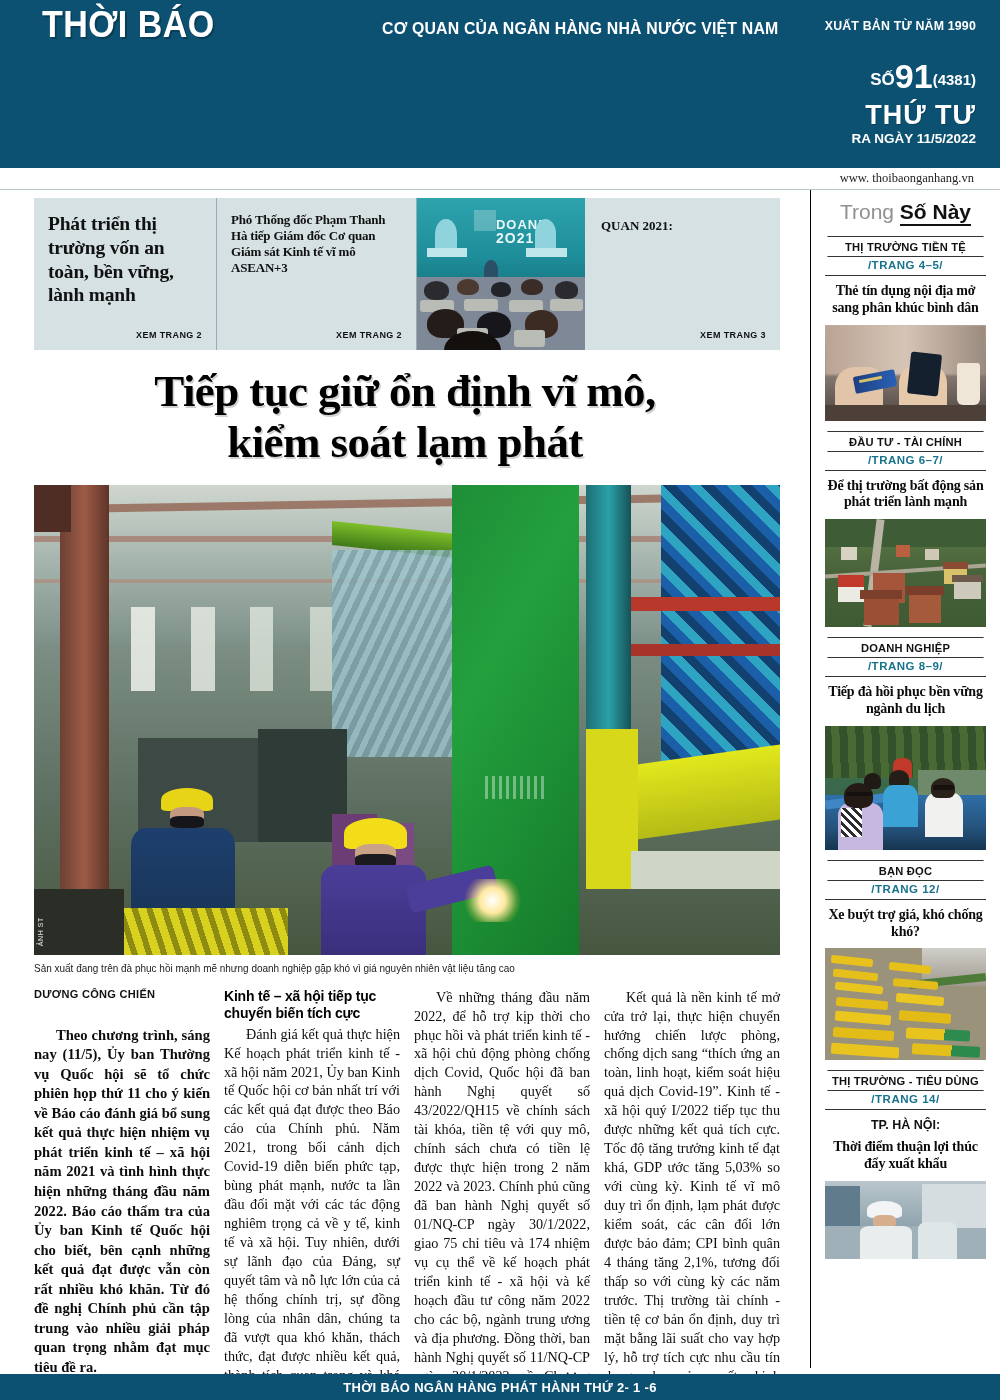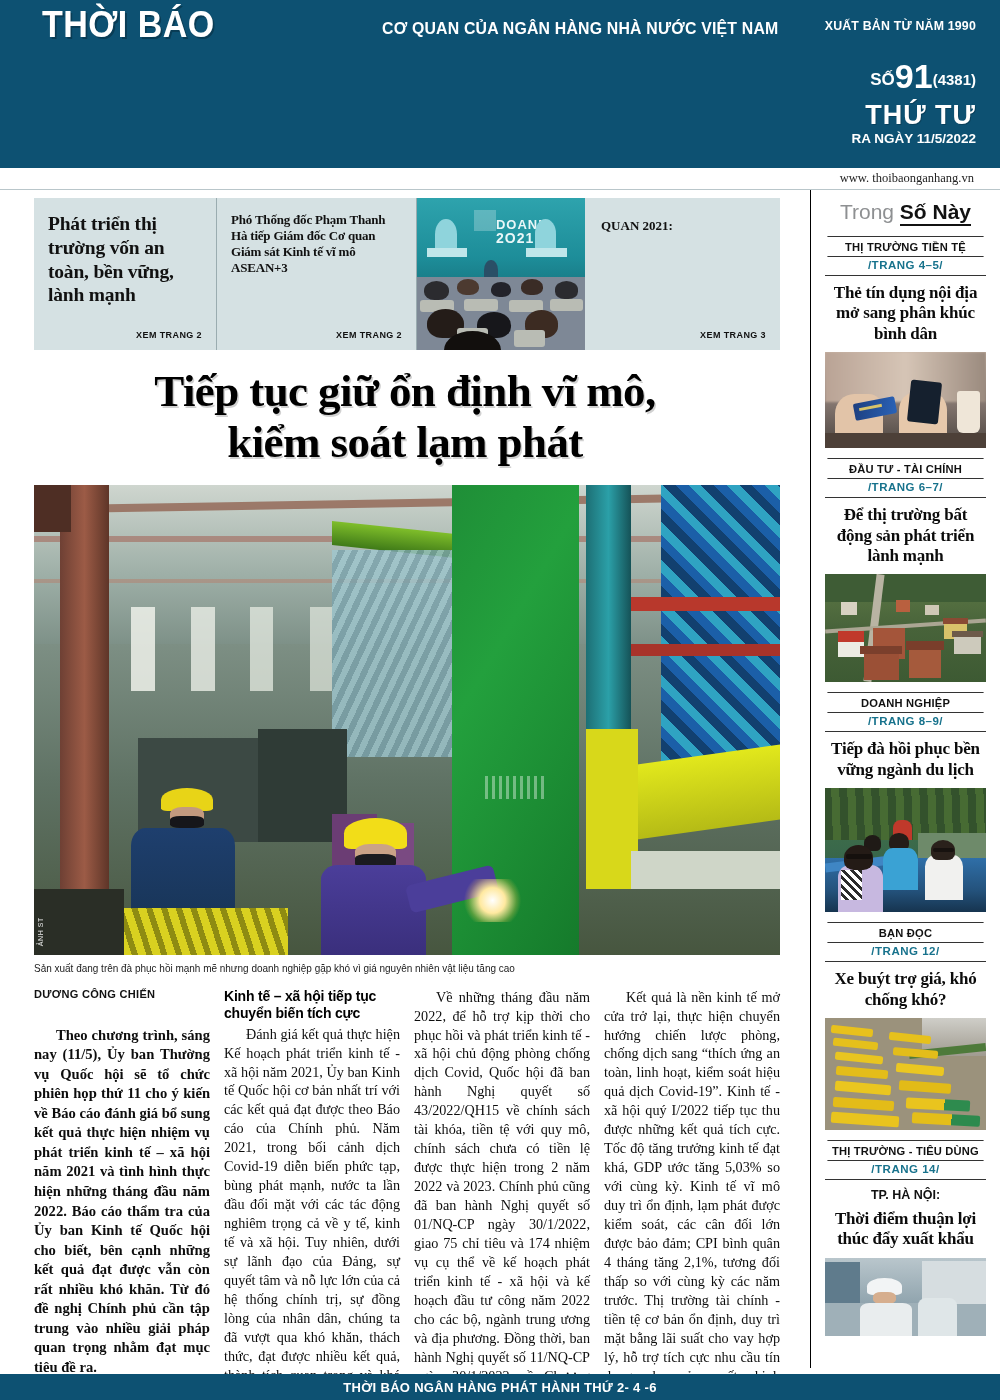--- a/index.html
+++ b/index.html
@@ -273,21 +273,21 @@
     font-family: "Liberation Sans", sans-serif;
     font-weight: 700;
     font-size: 12.5px;
     color: #111;
     margin-top: 8px;
   }
   .sb-head {
     text-align: center;
     font-family: "Liberation Serif", serif;
     font-weight: 700;
-    font-size: 17px;
+    font-size: 14px;
     line-height: 1.2;
     color: #0b0b0b;
     margin: 7px 0 8px 0;
     letter-spacing: -0.2px;
   }
   .sb-photo { width: 100%; height: 96px; position: relative; overflow: hidden; background: #888; margin-bottom: 10px; }
 
   
   .footer {
     position: absolute; left: 0; bottom: 0;
@@ -568,16 +568,16 @@
           <div class="ph" style="left:30%;top:44%;width:14%;height:16%;background:#d6ae8e;border-radius:36%;"></div>
           <div class="ph" style="left:22%;top:58%;width:32%;height:42%;background:#e9edee;border-radius:18% 18% 0 0;"></div>
           <div class="ph" style="left:58%;top:52%;width:24%;height:48%;background:#dfe6e8;border-radius:20% 20% 0 0;"></div>
         </div>
       </div>
 
     </div>
   </div>
 
   <div class="footer">
-    <span>THỜI BÁO NGÂN HÀNG PHÁT HÀNH THỨ 2- 4 -6</span>
+    <span>THỜI BÁO NGÂN HÀNG PHÁT HÀNH THỨ 2- 1 -6</span>
   </div>
 
 </div>
 
 </body></html>

